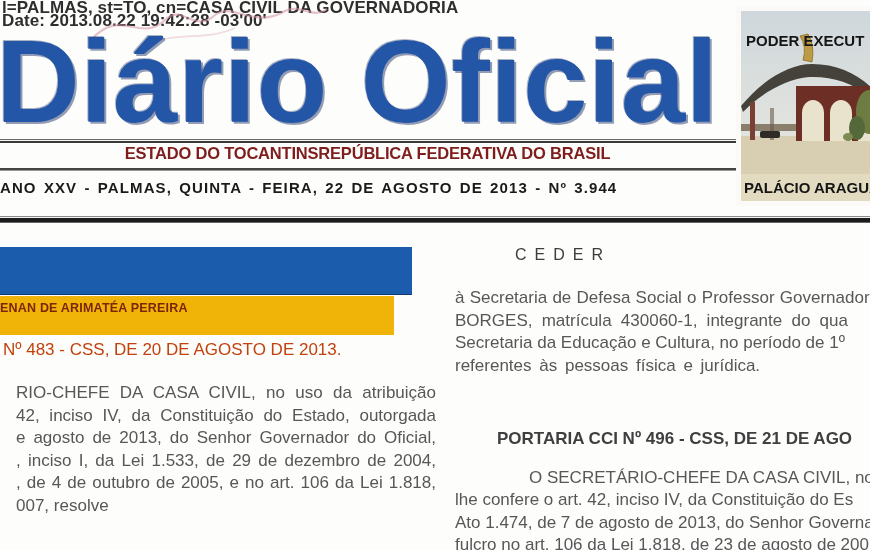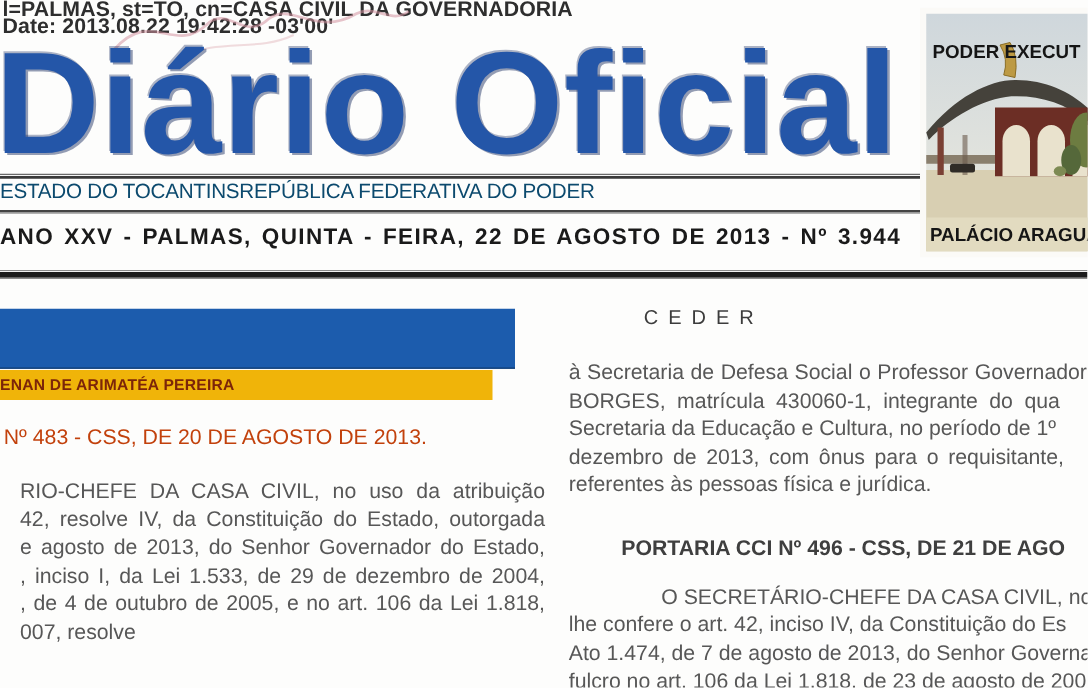--- a/index.html
+++ b/index.html
@@ -14,36 +14,36 @@
   .sig{top:1px;left:2px;font-size:17px;line-height:13px;color:#2e2e2e;
        font-weight:bold;letter-spacing:0.1px;}
   .scribble{top:0;left:85px;}
 
   
   .title{top:24px;left:-4px;font-size:116px;line-height:1;font-weight:bold;
          letter-spacing:0.5px;color:#2456a8;white-space:nowrap;
          text-shadow:2px 2px 0 rgba(18,37,92,0.45), -1px -1px 0 rgba(18,37,92,0.35);}
   .rule1{top:139px;left:0;width:737px;height:4px;
          background:linear-gradient(180deg,#6a6a6a 0 1px,#f5f5f5 1px 2px,#3a3a3a 2px 4px);}
-  .names-row{top:144px;left:0;width:735px;display:flex;justify-content:flex-start;
-             font-weight:normal;font-size:16.5px;letter-spacing:-0.2px;color:#0c4a6e;}
+  .names-row{top:144px;left:0;width:735px;display:flex;justify-content:center;
+             font-weight:bold;font-size:16.5px;letter-spacing:-0.2px;color:#7f1d1d;}
   .rule2{top:168px;left:0;width:737px;height:3px;
          background:linear-gradient(180deg,#444 0 2px,#999 2px 3px);}
-  .edition{top:179px;left:0;width:737px;font-weight:bold;font-size:18px;
+  .edition{top:179px;left:0;width:737px;font-weight:bold;font-size:15px;
            letter-spacing:1.1px;word-spacing:2px;color:#1a1a1a;white-space:nowrap;}
   .thick-rule{top:216px;left:0;width:870px;height:7px;
           background:linear-gradient(180deg,#8a8a8a 0 1px,#f2f2f2 1px 2px,#1c1c1c 2px 6px,#666 6px 7px);}
 
   
   .exec-box{top:6px;left:736px;width:140px;height:200px;}
 
   
   .blue-banner{top:247px;left:0;width:412px;height:47px;background:#1c5cad;
                border-bottom:1px solid #0e3a70;}
-  .yellow-banner{top:296px;left:0;width:394px;height:24px;background:#f0b409;
+  .yellow-banner{top:296px;left:0;width:394px;height:39px;background:#f0b409;
                  color:#7c2509;font-weight:bold;font-size:12.5px;line-height:24px;
                  letter-spacing:0.2px;white-space:nowrap;}
   .h-483{top:340px;left:3px;font-weight:normal;font-size:17px;color:#c2410c;white-space:nowrap;}
   .left-par{top:382px;left:16px;width:420px;font-size:17px;color:#575757;}
   .left-par .line{width:420px;line-height:22.5px;text-align:justify;text-align-last:justify;}
   .left-par .line:last-child{text-align-last:left;}
 
   .ceder{top:246px;left:515px;font-size:16px;letter-spacing:8px;color:#3c3c3c;}
   .rp1{top:287px;left:455px;font-size:17px;color:#575757;}
   .rp1 .line{line-height:22.5px;white-space:nowrap;}
@@ -65,21 +65,21 @@
 
 <svg class="abs scribble" width="250" height="52">
   <path d="M6,40 C36,6 54,44 80,20 C97,3 110,34 130,15 C148,1 168,30 200,11 C216,3 228,20 242,9" stroke="#d494a0" stroke-width="2.2" fill="none" opacity="0.55"></path>
   <path d="M60,46 C90,30 120,42 150,28" stroke="#dba7b0" stroke-width="1.6" fill="none" opacity="0.4"></path>
 </svg>
 
 <div class="abs title">Diário Oficial</div>
 <div class="abs rule1"></div>
 <div class="abs names-row">
   <span>ESTADO DO TOCANTINS</span>
-  <span>REPÚBLICA FEDERATIVA DO PODER</span>
+  <span>REPÚBLICA FEDERATIVA DO BRASIL</span>
 </div>
 <div class="abs rule2"></div>
 <div class="abs edition">ANO XXV - PALMAS, QUINTA - FEIRA, 22 DE AGOSTO DE 2013 - Nº 3.944</div>
 <div class="abs thick-rule"></div>
 
 <svg class="abs exec-box" viewBox="0 0 140 200">
   <rect width="140" height="200" fill="#fbfaf7"></rect>
   <defs>
     <linearGradient id="sky" x1="0" y1="0" x2="0" y2="1">
       <stop offset="0" stop-color="#cfd7dc"></stop>
@@ -104,33 +104,32 @@
   <rect x="5" y="168" width="135" height="27" fill="#e2dbc0"></rect>
   <text x="10" y="40" font-size="15" font-weight="bold" fill="#151515">PODER EXECUT</text>
   <text x="8" y="187" font-size="15" font-weight="bold" fill="#151515">PALÁCIO ARAGUA</text>
 </svg>
 
 <div class="abs blue-banner"></div>
 <div class="abs yellow-banner">ENAN DE ARIMATÉA PEREIRA</div>
 <div class="abs h-483">Nº 483 - CSS, DE 20 DE AGOSTO DE 2013.</div>
 <div class="abs left-par">
     <div class="line">RIO-CHEFE DA CASA CIVIL, no uso da atribuição</div>
-    <div class="line">42, resolve IV, da Constituição do Estado, outorgada</div>
-    <div class="line">e agosto de 2013, do Senhor Governador do Estado,</div>
+    <div class="line">42, inciso IV, da Constituição do Estado, outorgada</div>
+    <div class="line">e agosto de 2013, do Senhor Governador do Oficial,</div>
     <div class="line">, inciso I, da Lei 1.533, de 29 de dezembro de 2004,</div>
     <div class="line">, de 4 de outubro de 2005, e no art. 106 da Lei 1.818,</div>
     <div class="line">007, resolve</div>
   </div>
 
 <div class="abs ceder">CEDER</div>
 <div class="abs rp1">
     <div class="line">à Secretaria de Defesa Social o Professor Governador</div>
     <div class="line">BORGES, matrícula 430060-1, integrante do qua</div>
     <div class="line">Secretaria da Educação e Cultura, no período de 1º</div>
-    <div class="line">dezembro de 2013, com ônus para o requisitante,</div>
     <div class="line">referentes às pessoas física e jurídica.</div>
   </div>
 <div class="abs h-496">PORTARIA CCI Nº 496 - CSS, DE 21 DE AGO</div>
 <div class="abs rp2">
     <div class="line">O SECRETÁRIO-CHEFE DA CASA CIVIL, no</div>
     <div class="line">lhe confere o art. 42, inciso IV, da Constituição do Es</div>
     <div class="line">Ato 1.474, de 7 de agosto de 2013, do Senhor Governa</div>
     <div class="line">fulcro no art. 106 da Lei 1.818, de 23 de agosto de 200</div>
   </div>
 

